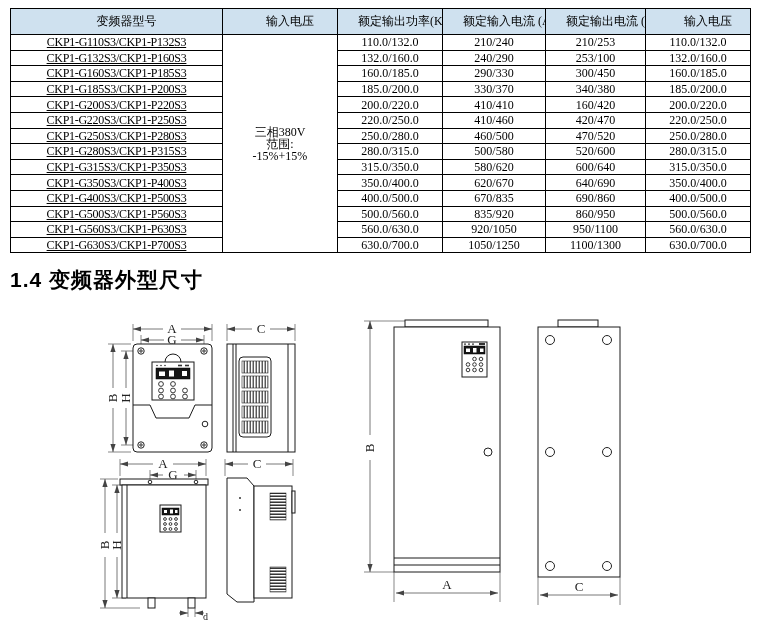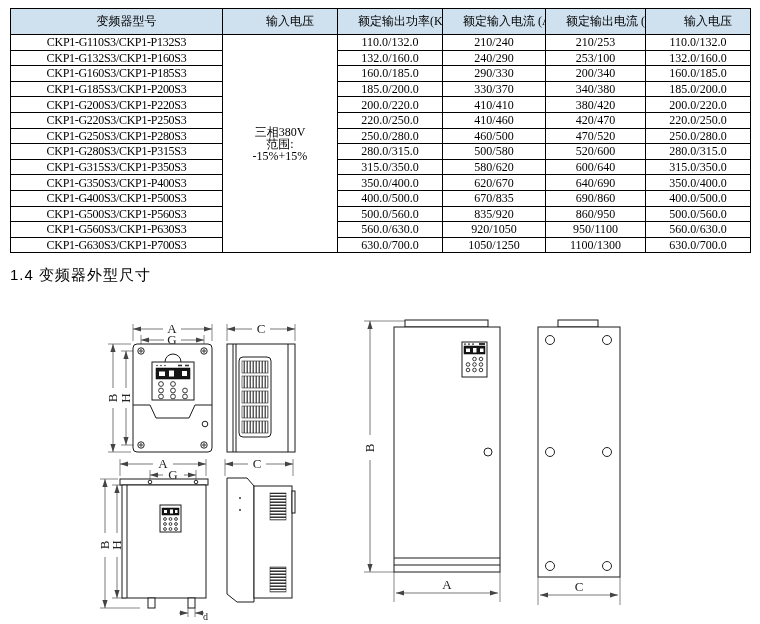--- a/index.html
+++ b/index.html
@@ -7,24 +7,24 @@
         font-family:"Liberation Sans",sans-serif;color:#000;}
   
   table.spec{position:absolute;left:10px;top:8px;width:740px;border-collapse:collapse;
              table-layout:fixed;}
   table.spec th,table.spec td{border:1px solid #000;padding:0;overflow:hidden;white-space:nowrap;}
   table.spec th{background:#cfe1ef;font-weight:normal;font-size:12px;height:25px;
                 font-family:"Liberation Serif",serif;padding-left:20px;}
   table.spec td{height:14.6px;text-align:center;font-size:12px;
                 font-family:"Liberation Serif",serif;line-height:1;}
   td.model{font-family:"Liberation Sans",sans-serif;font-size:11.5px;
-           letter-spacing:-0.3px;}
+           letter-spacing:-0.3px;text-decoration:underline;}
   td.volt{vertical-align:middle;font-size:12px;line-height:1.55;border-radius:13px;}
   
-  .heading{position:absolute;left:10px;top:266px;font-size:15px;font-weight:normal;
+  .heading{position:absolute;left:10px;top:266px;font-size:21px;font-weight:bold;
            letter-spacing:1px;}
   
   svg#drawings{position:absolute;left:0;top:300px;}
   .ln{stroke:#1a1a1a;stroke-width:1;fill:none;}
   .fillw{fill:#fff;stroke:#1a1a1a;stroke-width:1;}
   .dim{stroke:#555;stroke-width:0.8;fill:none;}
   .ext{stroke:#555;stroke-width:0.7;fill:none;}
   .dimtxt{font-family:"Liberation Serif",serif;font-size:13px;fill:#222;}
   .dimtxt-sm{font-family:"Liberation Serif",serif;font-size:10px;fill:#222;}
   .dark{fill:#161616;stroke:#000;stroke-width:0.5;}
@@ -72,35 +72,35 @@
         <td class="model">CKP1-G132S3/CKP1-P160S3</td>
         <td>132.0/160.0</td>
         <td>240/290</td>
         <td>253/100</td>
         <td>132.0/160.0</td>
       </tr>
       <tr>
         <td class="model">CKP1-G160S3/CKP1-P185S3</td>
         <td>160.0/185.0</td>
         <td>290/330</td>
-        <td>200/340</td>
+        <td>300/450</td>
         <td>160.0/185.0</td>
       </tr>
       <tr>
         <td class="model">CKP1-G185S3/CKP1-P200S3</td>
         <td>185.0/200.0</td>
         <td>330/370</td>
         <td>340/380</td>
         <td>185.0/200.0</td>
       </tr>
       <tr>
         <td class="model">CKP1-G200S3/CKP1-P220S3</td>
         <td>200.0/220.0</td>
         <td>410/410</td>
-        <td>380/420</td>
+        <td>160/420</td>
         <td>200.0/220.0</td>
       </tr>
       <tr>
         <td class="model">CKP1-G220S3/CKP1-P250S3</td>
         <td>220.0/250.0</td>
         <td>410/460</td>
         <td>420/470</td>
         <td>220.0/250.0</td>
       </tr>
       <tr>

